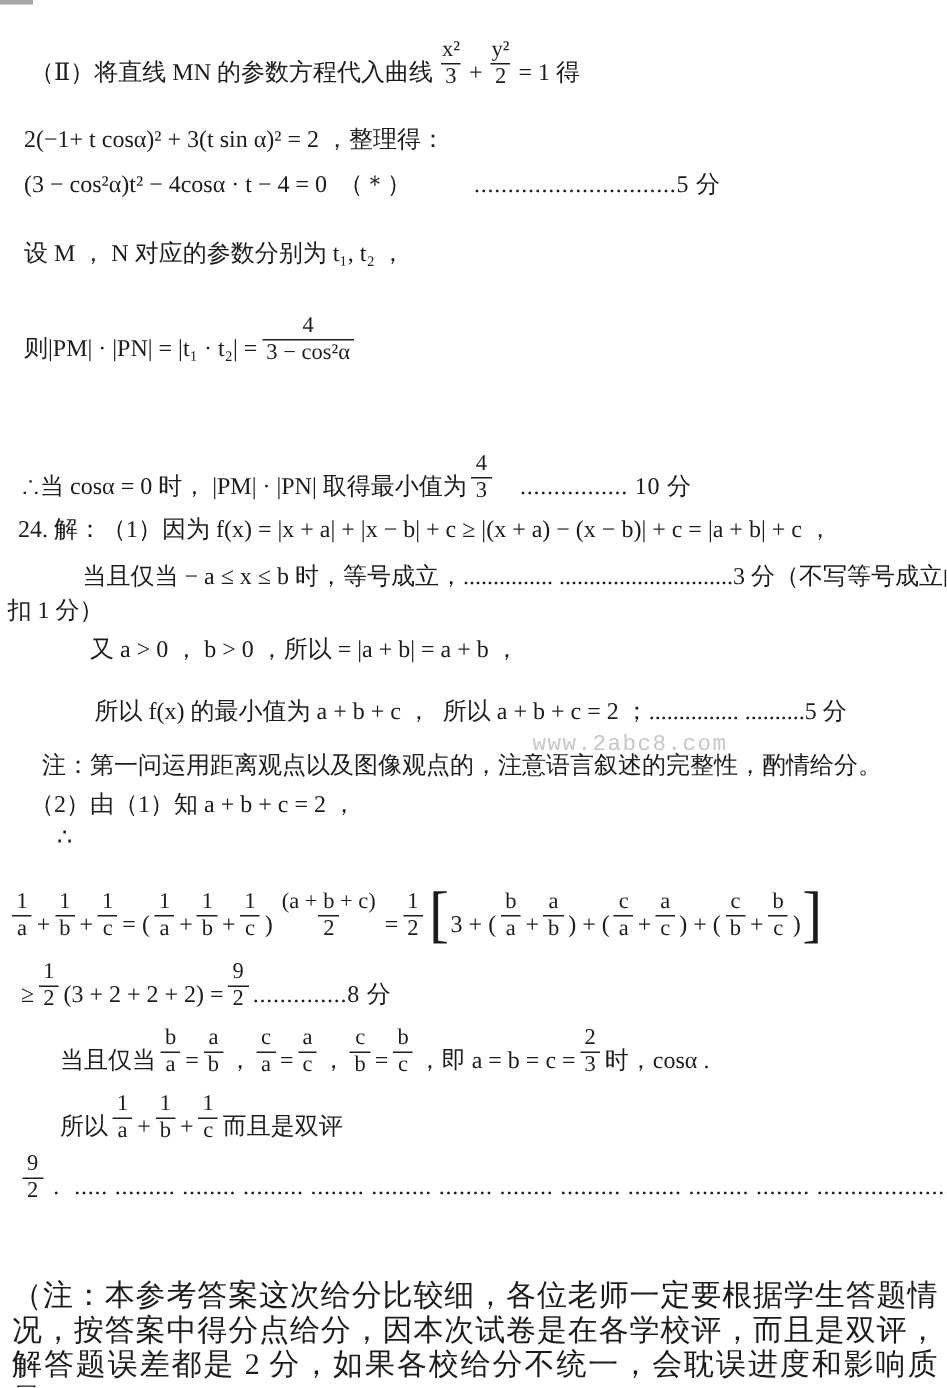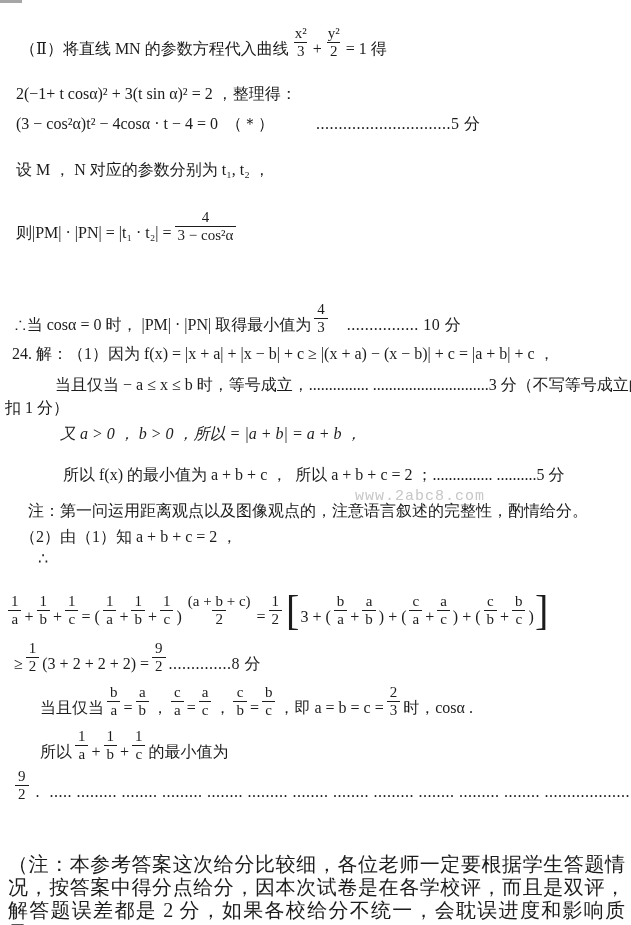--- a/index.html
+++ b/index.html
@@ -88,21 +88,21 @@
   </div>
 
   <div class="line" style="top:375px;left:55px;">
     <span>当且仅当 − a ≤ x ≤ b 时，等号成立，............... .............................3 分（不写等号成立的条件</span>
   </div>
 
   <div class="line" style="top:398px;left:5px;">
     <span>扣 1 分）</span>
   </div>
 
-  <div class="line" style="top:424px;left:60px;font-style:italic;">
+  <div class="line" style="top:424px;left:60px;">
     <span>又 a &gt; 0 ， b &gt; 0 ，所以 = |a + b| = a + b ，</span>
   </div>
 
   <div class="line" style="top:465px;left:63px;">
     <span>所以 f(x) 的最小值为 a + b + c ，  所以 a + b + c = 2 ；............... ..........5 分</span>
   </div>
 
   <div class="watermark" style="top:488px;left:355px;">www.2abc8.com</div>
 
   <div class="line" style="top:501px;left:28px;">
@@ -176,21 +176,21 @@
     <span>时，cosα .</span>
   </div>
 
   <div class="line" style="top:717px;left:40px;height:46px;">
     <span>所以</span>
     <span class="frac"><span class="num">1</span><span class="den">a</span></span>
     <span>+</span>
     <span class="frac"><span class="num">1</span><span class="den">b</span></span>
     <span>+</span>
     <span class="frac"><span class="num">1</span><span class="den">c</span></span>
-    <span>的最小值为</span>
+    <span>而且是双评</span>
   </div>
 
   <div class="line" style="top:757px;left:12px;height:46px;">
     <span class="frac"><span class="num">9</span><span class="den">2</span></span>
     <span> .</span>
     <span class="dots" style="margin-left:10px;">..... ......... ........ ......... ........ ......... ........ ........ ......... ........ ......... ........ .....................</span>
     
   </div>
 
   <p class="footer">（注：本参考答案这次给分比较细，各位老师一定要根据学生答题情况，按答案中得分点给分，因本次试卷是在各学校评，而且是双评，解答题误差都是 2 分，如果各校给分不统一，会耽误进度和影响质量。）</p>

